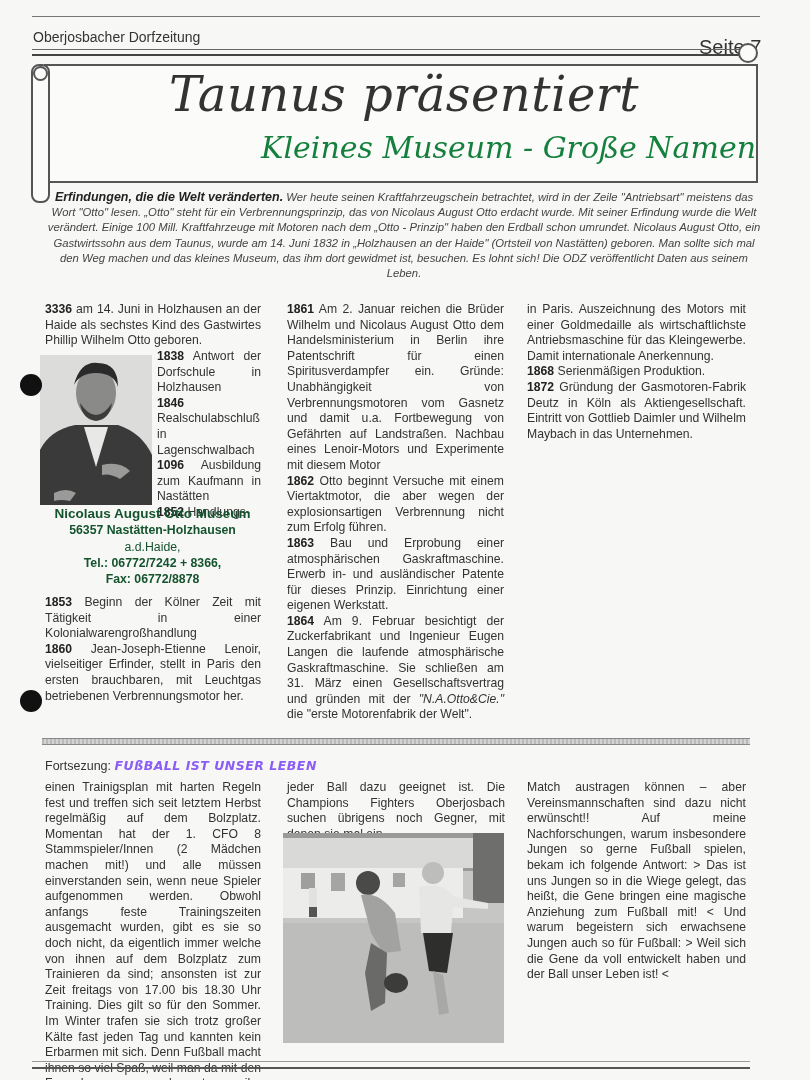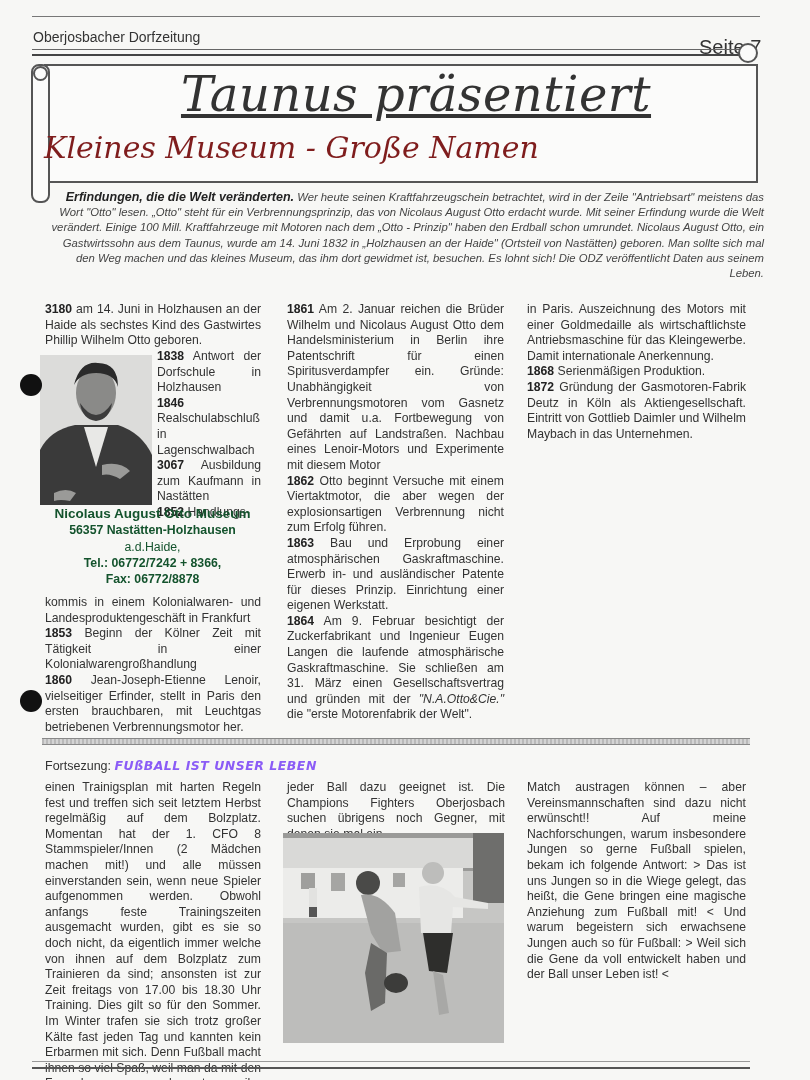--- a/index.html
+++ b/index.html
@@ -26,35 +26,35 @@
   }
   .scroll-curl-left {
     left: 33px; top: 66px; width: 11px; height: 11px;
     border: 2px solid #555; border-radius: 50%;
   }
   .scroll-roll-right {
     left: 738px; top: 43px; width: 16px; height: 16px;
     border: 2px solid #555; border-radius: 50%; background: #fbfbfa;
   }
   .title-main {
-    left: 60px; top: 66px; width: 712px; text-align: center;
+    left: 48px; top: 66px; width: 712px; text-align: center;
     font-family: "DejaVu Serif", serif; font-style: italic;
-    font-size: 48px; color: #333; letter-spacing: 0.5px; text-decoration: underline;
+    font-size: 48px; color: #333; letter-spacing: 0.5px;
   }
   .title-sub {
-    left: 44px; top: 130px; width: 712px; text-align: left;
+    left: 44px; top: 130px; width: 712px; text-align: right;
     font-family: "DejaVu Serif", serif; font-style: italic;
-    font-size: 30px; color: #7f1d1d;
+    font-size: 30px; color: #15803d;
   }
 
   
   .intro {
     left: 44px; top: 190px; width: 720px;
     font-size: 11.3px; line-height: 15.2px; font-style: italic; color: #444;
-    text-align: right;
+    text-align: center;
   }
   .intro .lead { font-weight: bold; font-size: 12.5px; color: #222; }
 
   
   .col { font-size: 12.2px; line-height: 15.6px; color: #333; text-align: justify; }
   .col b { color: #222; }
   .col1 { left: 45px; top: 302px; width: 216px; }
   .col2 { left: 287px; top: 302px; width: 217px; }
   .col3 { left: 527px; top: 302px; width: 219px; }
 
@@ -114,52 +114,51 @@
 <div class="abs scroll-curl-left"></div>
 <div class="abs scroll-roll-right"></div>
 <div class="abs title-main">Taunus präsentiert</div>
 <div class="abs title-sub">Kleines Museum - Große Namen</div>
 
 <div class="abs intro">
   <span class="lead">Erfindungen, die die Welt veränderten.</span><span> Wer heute seinen Kraftfahrzeugschein betrachtet, wird in der Zeile "Antriebsart" meistens das Wort "Otto" lesen. „Otto" steht für ein Verbrennungsprinzip, das von Nicolaus August Otto erdacht wurde.  Mit seiner  Erfindung wurde die Welt verändert. Einige 100 Mill. Kraftfahrzeuge mit Motoren nach dem „Otto - Prinzip" haben den Erdball schon umrundet. Nicolaus August Otto, ein Gastwirtssohn aus dem Taunus, wurde am 14. Juni 1832 in „Holzhausen an der Haide" (Ortsteil von Nastätten) geboren. Man sollte sich mal den Weg machen und das kleines Museum, das ihm dort gewidmet ist, besuchen. Es lohnt sich! Die ODZ veröffentlicht Daten aus seinem Leben.</span>
 </div>
 
 <div class="abs col col1">
-  <b>3180</b><span> am 14. Juni in Holzhausen an der Haide als sechstes Kind des Gastwirtes Phillip Wilhelm Otto geboren.</span>
+  <b>3336</b><span> am 14. Juni in Holzhausen an der Haide als sechstes Kind des Gastwirtes Phillip Wilhelm Otto geboren.</span>
 </div>
 
 <div class="abs portrait">
   <svg width="112" height="150" viewBox="0 0 112 150">
     <rect width="112" height="150" fill="#dcdcda"></rect>
     <path d="M0 150 L0 95 Q10 75 35 70 L78 70 Q102 78 112 100 L112 150 Z" fill="#3a3a3a"></path>
     <path d="M44 72 L56 112 L68 72 Z" fill="#e8e8e6"></path>
     <ellipse cx="56" cy="38" rx="20" ry="26" fill="#8a8a88"></ellipse>
     <path d="M34 30 Q40 6 58 8 Q78 8 78 32 Q74 18 56 18 Q40 18 34 30 Z" fill="#2a2a2a"></path>
     <path d="M40 48 Q56 72 72 48 Q70 64 56 66 Q42 64 40 48 Z" fill="#3c3c3c"></path>
     <path d="M62 110 Q80 106 90 116 L80 124 Q70 118 62 120 Z" fill="#9a9a98"></path>
     <path d="M14 138 Q26 132 36 138 L30 146 Q20 144 14 146 Z" fill="#9a9a98"></path>
   </svg>
 </div>
 
 <div class="abs col side-text">
   <div><b>1838</b><span> Antwort der Dorfschule in Holzhausen</span></div>
   <div><b>1846</b><span> Realschulabschluß in Lagenschwalbach</span></div>
-  <div><b>3067</b><span> Ausbildung zum Kaufmann in Nastätten</span></div>
+  <div><b>1096</b><span> Ausbildung zum Kaufmann in Nastätten</span></div>
   <div><b>1852</b><span> Handlungs-</span></div>
 </div>
 
 <div class="abs museum">
   <div class="name">Nicolaus August Otto Museum</div>
   <div><span>56357 Nastätten-Holzhausen</span><span class="norm"> a.d.Haide,</span></div>
   <div>Tel.: 06772/7242 + 8366,</div>
   <div>Fax: 06772/8878</div>
 </div>
 
 <div class="abs col col1b">
-  <div><span>kommis in einem Kolonialwaren- und Landesproduktengeschäft in Frankfurt</span></div>
   <div><b>1853</b><span> Beginn der Kölner Zeit mit Tätigkeit in einer Kolonialwarengroßhandlung</span></div>
   <div><b>1860</b><span> Jean-Joseph-Etienne Lenoir, vielseitiger Erfinder, stellt in Paris den ersten brauchbaren, mit Leuchtgas betriebenen Verbrennungsmotor her.</span></div>
 </div>
 
 <div class="abs col col2">
   <div><b>1861</b><span> Am 2. Januar reichen die Brüder Wilhelm und Nicolaus August Otto dem Handelsministerium in Berlin ihre Patentschrift für einen Spiritusverdampfer ein. Gründe: Unabhängigkeit von Verbrennungsmotoren vom Gasnetz und damit u.a. Fortbewegung von Gefährten auf Landstraßen. Nachbau eines Lenoir-Motors und Experimente mit diesem Motor</span></div>
   <div><b>1862</b><span> Otto beginnt Versuche mit einem Viertaktmotor, die aber wegen der explosionsartigen Verbrennung nicht zum Erfolg führen.</span></div>
   <div><b>1863</b><span> Bau und Erprobung einer atmosphärischen Gaskraftmaschine. Erwerb in- und ausländischer Patente für dieses Prinzip. Einrichtung einer eigenen Werkstatt.</span></div>
   <div><b>1864</b><span> Am 9. Februar besichtigt der Zuckerfabrikant und Ingenieur Eugen Langen die laufende atmosphärische Gaskraftmaschine. Sie schließen am 31. März einen Gesellschaftsvertrag und gründen mit der </span><i>"N.A.Otto&amp;Cie."</i><span> die "erste Motorenfabrik der Welt".</span></div>
 </div>

